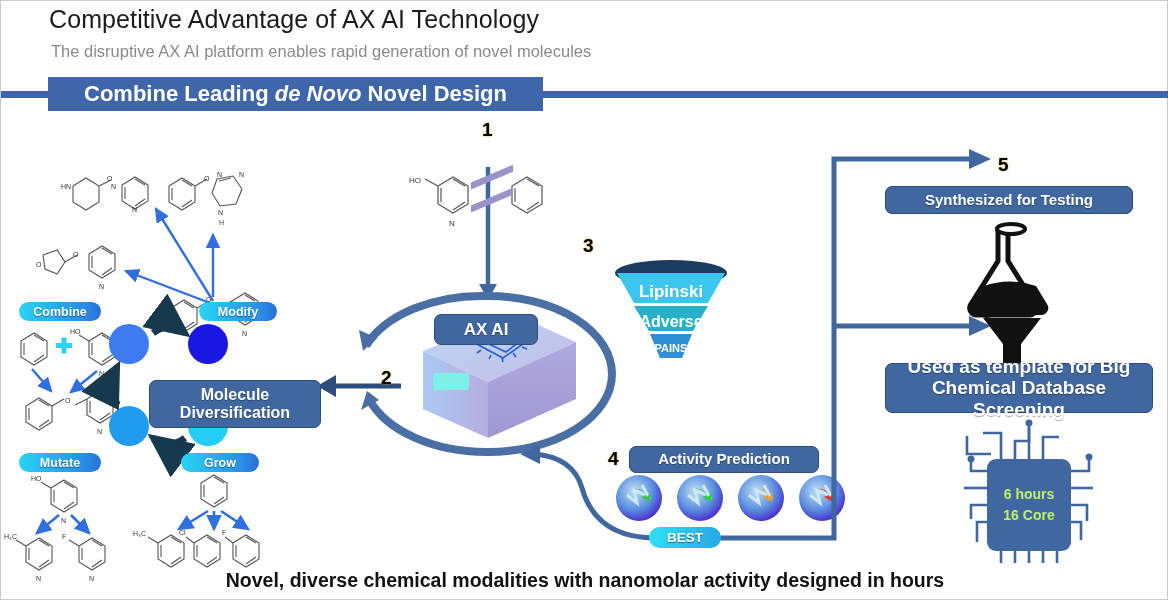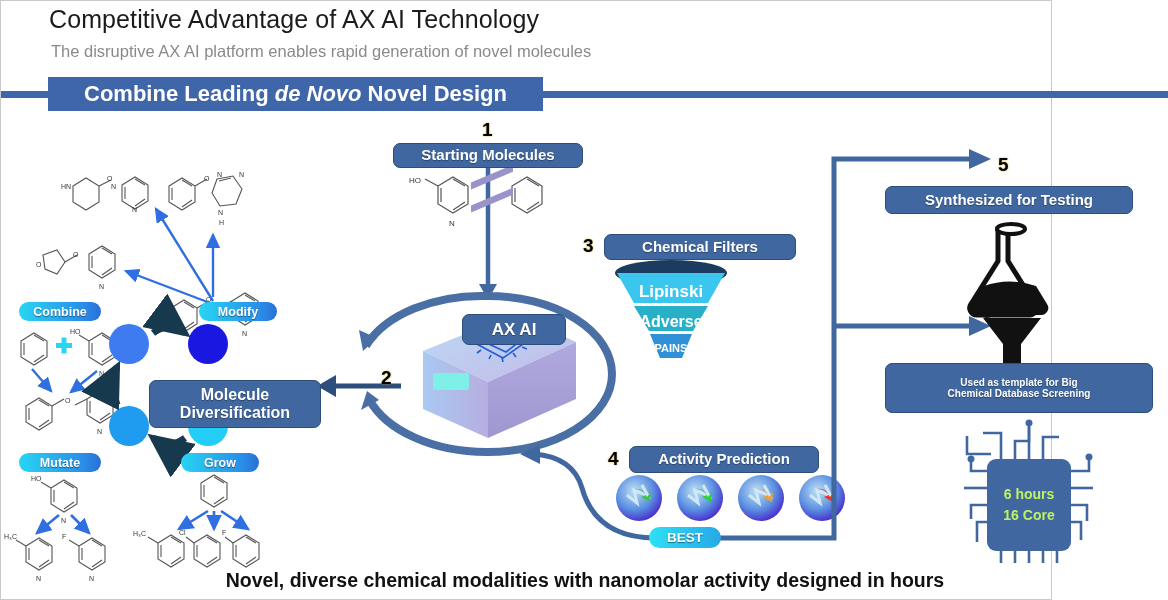--- a/index.html
+++ b/index.html
@@ -1,19 +1,19 @@
 <!DOCTYPE html>
 <html><head>
 <meta charset="utf-8">
 <title>Competitive Advantage of AX AI Technology</title>
 <style>
   html,body{margin:0;padding:0;background:#fff;}
   body{width:1168px;height:600px;overflow:hidden;
        font-family:"Liberation Sans","DejaVu Sans",sans-serif;}
-  #root{position:relative;width:1052px;height:600px;
+  #root{position:relative;width:1168px;height:600px;
         box-sizing:border-box;border:1px solid #c9c9c9;background:#ffffff;}
 
   
   .hdr-title{position:absolute;left:48px;top:4px;font-size:25px;color:#1b1b1b;
              letter-spacing:.1px;white-space:nowrap;}
   .hdr-sub{position:absolute;left:50px;top:41px;font-size:16.5px;color:#8a8a8a;
            white-space:nowrap;}
   .hdr-rule{position:absolute;left:0;top:90px;width:1168px;height:7px;
             background:#3f66a8;}
   .hdr-band{position:absolute;left:47px;top:76px;width:495px;height:34px;
@@ -401,36 +401,34 @@
       <circle cx="1088" cy="456" r="2.2" fill="#40679f"></circle>
     </g>
   </svg>
 
   <div class="step-num" style="left:481px;top:118px;">1</div>
   <div class="step-num" style="left:380px;top:366px;">2</div>
   <div class="step-num" style="left:582px;top:234px;">3</div>
   <div class="step-num" style="left:607px;top:447px;">4</div>
   <div class="step-num" style="left:997px;top:153px;">5</div>
 
-  <div class="pill" style="left:392px;top:142px;width:190px;height:25px;font-size:15px;">Starting Molecules</div>
-
-  <div class="pill" style="left:433px;top:313px;width:104px;height:31px;font-size:17px;margin-left:28px;">AX AI</div>
+
+  <div class="pill" style="left:433px;top:313px;width:104px;height:31px;font-size:17px;">AX AI</div>
 
   <div class="pill" style="left:148px;top:363px;width:172px;height:48px;font-size:16px;flex-direction:column;margin-top:16px;">
     <span>Molecule</span>
     <span>Diversification</span>
   </div>
 
-  <div class="pill" style="left:603px;top:233px;width:192px;height:26px;font-size:15px;">Chemical Filters</div>
 
   <div class="pill" style="left:628px;top:445px;width:190px;height:27px;font-size:15px;">Activity Prediction</div>
 
   <div class="pill" style="left:884px;top:185px;width:248px;height:28px;font-size:15px;">Synthesized for Testing</div>
 
-  <div class="pill" style="left:884px;top:362px;width:268px;height:50px;font-size:10px;flex-direction:column;">
+  <div class="pill" style="left:884px;top:362px;width:268px;height:50px;font-size:19px;flex-direction:column;">
     <span>Used as template for Big</span>
     <span>Chemical Database Screening</span>
   </div>
 
   <div class="cpill" style="left:18px;top:301px;width:82px;">Combine</div>
   <div class="cpill" style="left:180px;top:301px;width:78px;margin-left:18px;">Modify</div>
   <div class="cpill" style="left:18px;top:452px;width:82px;">Mutate</div>
   <div class="cpill" style="left:180px;top:452px;width:78px;">Grow</div>
 
   <div class="cpill" style="left:648px;top:526px;width:72px;height:21px;border-radius:11px;

